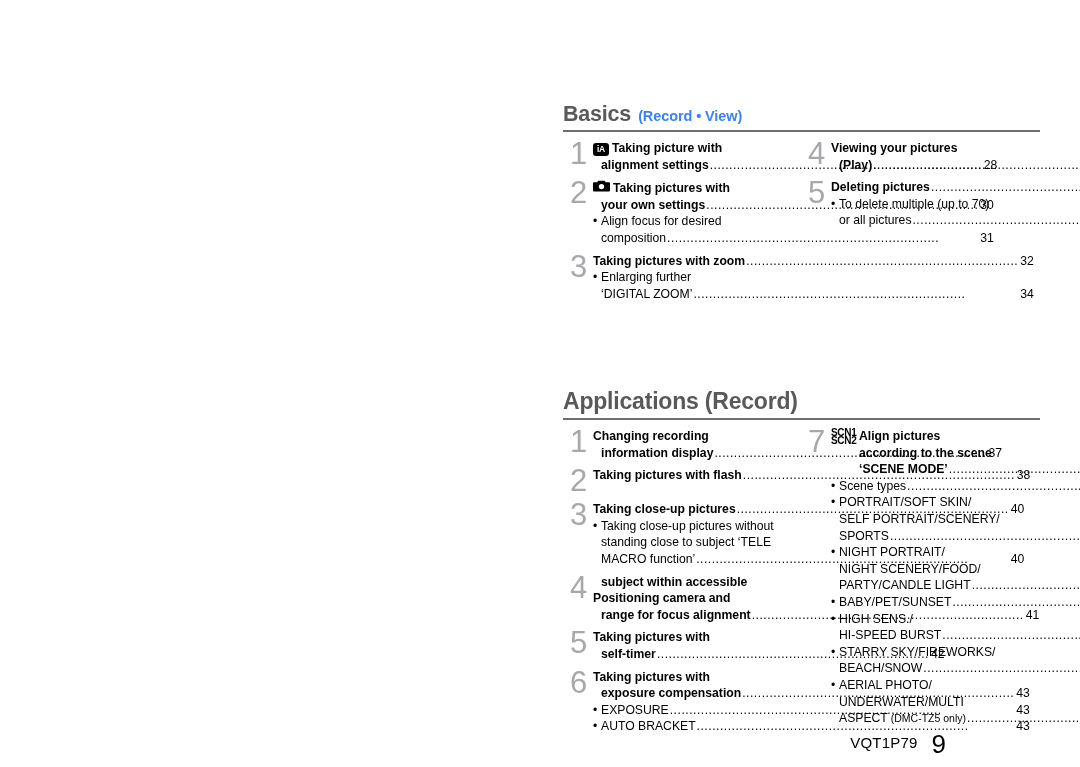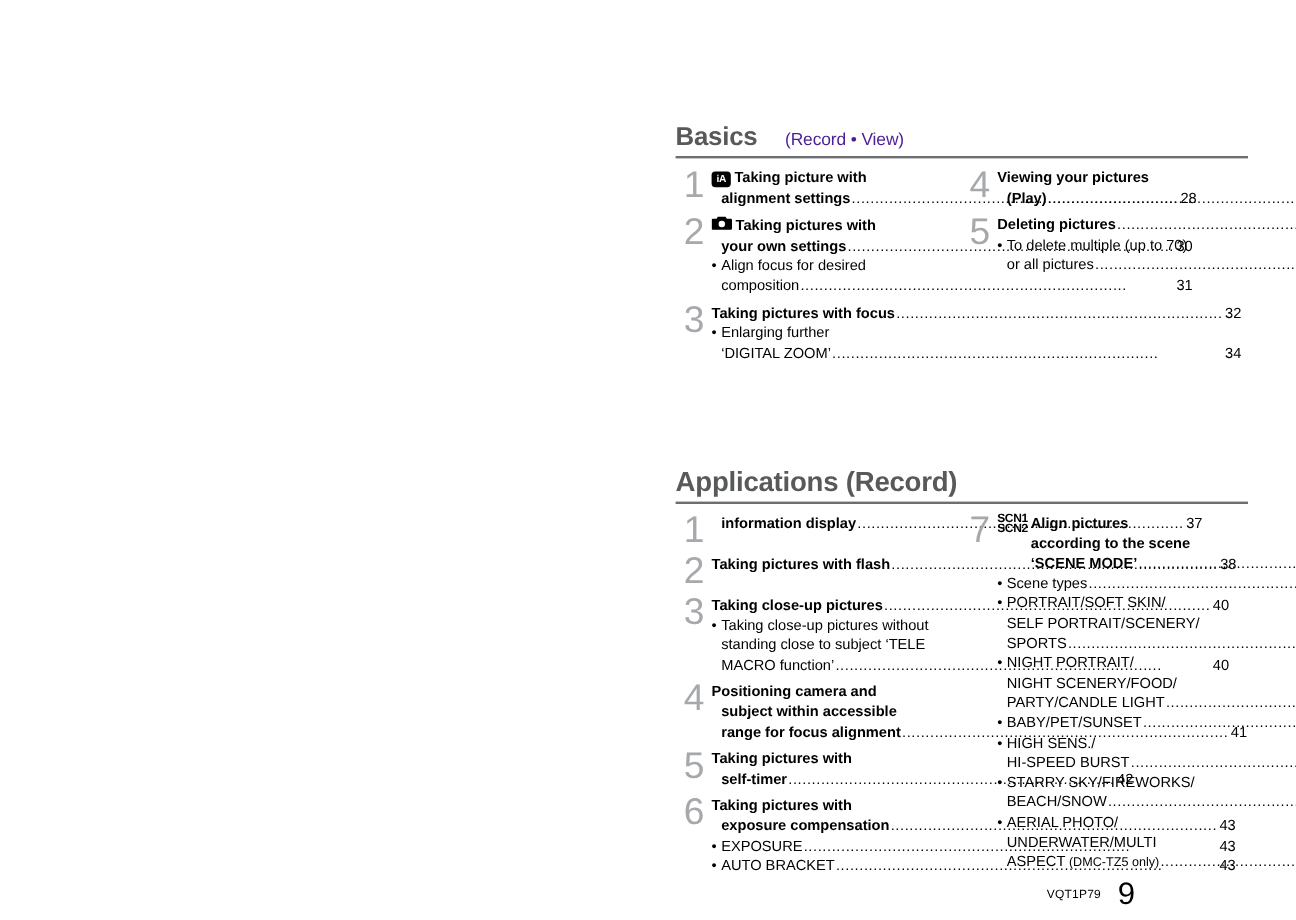--- a/index.html
+++ b/index.html
@@ -39,24 +39,23 @@
     padding-bottom: 2px;
   }
   .section-title {
     font-size: 21.5px;
     font-weight: bold;
     color: #58595b;
     letter-spacing: -0.2px;
   }
   .section-sub {
     font-size: 14.5px;
-    font-weight: normal;
-    color: #4c1d95;
+    font-weight: bold;
+    color: #3b82f6;
     letter-spacing: -0.1px;
-    margin-left: 16px;
   }
   .section-title.big { font-size: 23px; }
 
   .rule {
     border-top: 2px solid #6d6e71;
     width: 477px;
     margin-top: 1px;
   }
 
   
@@ -177,21 +176,21 @@
   
   .footer {
     position: absolute;
     right: 22px;
     bottom: 10px;
     display: flex;
     align-items: flex-end;
     gap: 14px;
   }
   .doc-code {
-    font-size: 10px;
+    font-size: 15px;
     color: #000;
     padding-bottom: 6px;
     letter-spacing: 0.2px;
   }
   .page-no {
     font-size: 26px;
     color: #000;
     line-height: 26px;
   }
 </style>
@@ -254,21 +253,21 @@
                       <span class="pg">31</span>
                     </div>
                   </span>
                 </div>
               </div>
             </div>
             <div class="entry">
               <div class="num">3</div>
               <div class="body">
                 <div class="line bold">
-                  <span class="txt">Taking pictures with focus</span>
+                  <span class="txt">Taking pictures with zoom</span>
                   <span class="leader"></span>
                   <span class="pg">32</span>
                 </div>
                 <div class="bullet-row">
                   <span class="bullet">•</span>
                   <span class="bullet-body">
                     <div class="line">
                       <span class="txt">Enlarging further</span>
                     </div>
                   </span>
@@ -331,20 +330,23 @@
       <div class="section" id="section-applications">
         <div class="section-head">
           <span class="section-title big">Applications (Record)</span>
         </div>
         <div class="rule"></div>
         <div class="cols">
           <div class="col">
             <div class="entry">
               <div class="num">1</div>
               <div class="body">
+                <div class="line bold">
+                  <span class="txt">Changing recording</span>
+                </div>
                 <div class="line bold indent">
                   <span class="txt">information display</span>
                   <span class="leader"></span>
                   <span class="pg">37</span>
                 </div>
               </div>
             </div>
             <div class="entry">
               <div class="num">2</div>
               <div class="body">
@@ -387,25 +389,25 @@
                       <span class="leader"></span>
                       <span class="pg">40</span>
                     </div>
                   </span>
                 </div>
               </div>
             </div>
             <div class="entry">
               <div class="num">4</div>
               <div class="body">
+                <div class="line bold indent">
+                  <span class="txt">subject within accessible</span>
+                </div>
                 <div class="line bold">
                   <span class="txt">Positioning camera and</span>
-                </div>
-                <div class="line bold indent">
-                  <span class="txt">subject within accessible</span>
                 </div>
                 <div class="line bold indent">
                   <span class="txt">range for focus alignment</span>
                   <span class="leader"></span>
                   <span class="pg">41</span>
                 </div>
               </div>
             </div>
             <div class="entry">
               <div class="num">5</div>

